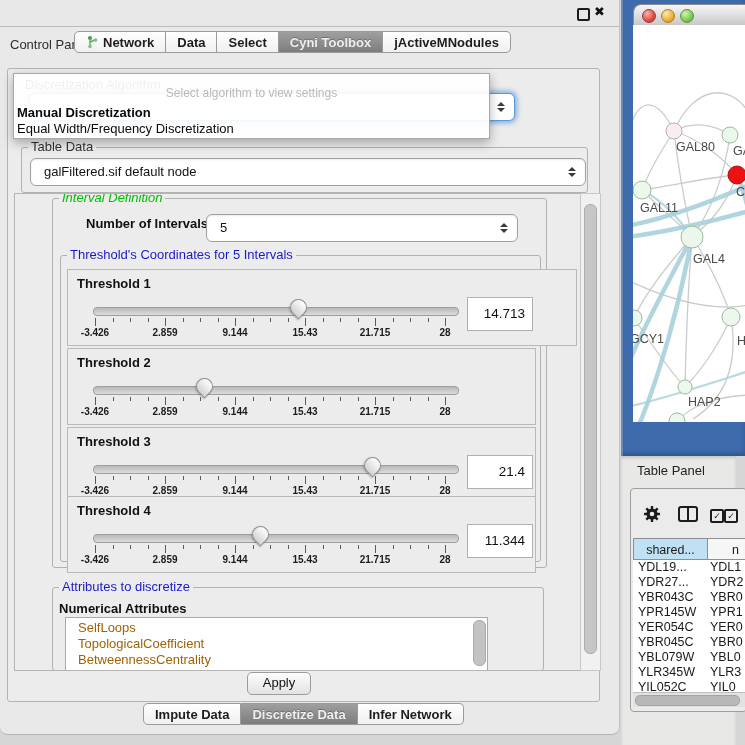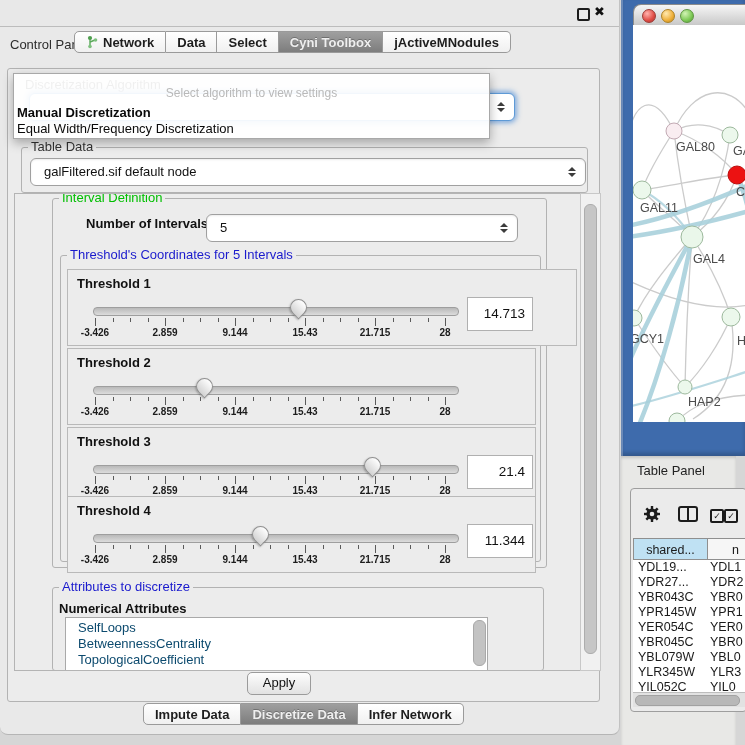--- a/index.html
+++ b/index.html
@@ -24,21 +24,21 @@
     background:linear-gradient(#ffffff,#f0f0f0);border:1px solid #9a9a9a;border-left:none;
     font-size:13px;font-weight:600;color:#1d1d1d;cursor:default;white-space:nowrap;}
   .seg:first-child{border-left:1px solid #9a9a9a;border-radius:5px 0 0 5px;}
   .seg:last-child{border-radius:0 5px 5px 0;}
   .seg.sel{background:linear-gradient(#9f9f9f,#7d7d7d);color:#efefef;text-shadow:0 -1px 0 rgba(0,0,0,.25);}
 
   
   #main-panel{position:absolute;left:7px;top:68px;width:591px;height:632px;background:#ececec;
     border:1px solid #b3b3b3;border-radius:3px;}
   .legend{position:absolute;top:-8px;left:6px;padding:0 3px;background:#ececec;font-size:13px;line-height:14px;color:#333;}
-  .legend.green{color:var(--legend-green);}
+  .legend.green{color:var(--legend-green);font-style:italic;}
   .legend.blue{color:var(--legend-blue);}
   .group{position:absolute;border:1px solid #b2b2b2;border-radius:3px;}
 
   .combo{position:absolute;background:#ffffff;border:1px solid #a0a0a0;border-radius:6px;
     box-shadow:inset 0 1px 2px rgba(0,0,0,.08);}
   .combo .combo-text{position:absolute;left:13px;top:5px;font-size:13px;color:#111;white-space:nowrap;}
   .stepper{position:absolute;right:9px;top:50%;transform:translateY(-50%);display:flex;flex-direction:column;gap:2px;}
   .stepper i{display:block;width:0;height:0;border-left:4px solid transparent;border-right:4px solid transparent;}
   .stepper .up{border-bottom:4px solid #3c3c3c;}
   .stepper .dn{border-top:4px solid #3c3c3c;}
@@ -69,21 +69,21 @@
   .ticks span{position:absolute;top:0;width:1px;height:4px;background:#5a5a5a;}
   .ticks span.major{height:8px;}
   .ticklabels{position:absolute;left:25px;top:57px;width:364px;height:12px;}
   .ticklabels span{position:absolute;width:60px;text-align:center;font-size:10px;font-weight:600;color:#1c1c1c;}
   .vbox{position:absolute;left:399px;top:27px;width:57px;height:32px;background:#fff;border:1px solid #b0b0b0;
     font-size:13.5px;line-height:32px;text-align:right;padding-right:7px;box-sizing:content-box;color:#111;}
 
   .attr-title{position:absolute;left:6px;top:13px;font-size:13px;font-weight:bold;color:#111;}
   #attrlist{position:absolute;left:12px;top:29px;width:421px;height:51px;background:#fff;border:1px solid #a9a9a9;
     overflow:hidden;padding:2px 0 0 0;}
-  #attrlist div{font-size:13px;line-height:16px;padding-left:12px;color:#0c4a6e;white-space:nowrap;}
+  #attrlist div{font-size:13px;line-height:16px;padding-left:12px;color:#a16207;white-space:nowrap;}
   .attr-scroll-thumb{position:absolute;left:420px;top:32px;width:11px;height:44px;background:#c3c3c3;
     border:1px solid #a9a9a9;border-radius:6px;}
 
   .apply-btn{position:absolute;left:239px;top:603px;width:62px;height:21px;border:1px solid #9b9b9b;border-radius:5px;
     background:linear-gradient(#fdfdfd,#e2e2e2);font-size:13px;text-align:center;line-height:20px;color:#111;}
 
   
   #net-frame{position:absolute;left:621px;top:0;width:124px;height:456px;background:var(--frame-blue);
     box-shadow:inset 2px 0 0 rgba(255,255,255,.25), inset 0 -3px 4px rgba(0,0,0,.2);}
   #net-titlebar{position:absolute;left:12px;top:4px;width:112px;height:21px;border:1px solid #8b8b8b;border-right:none;
@@ -340,22 +340,22 @@
               </div>
             </div>
         </div>
       </div>
 
       <div class="group" style="left:37px;top:393px;width:490px;height:82px;">
         <span class="legend blue">Attributes to discretize</span>
         <span class="attr-title">Numerical Attributes</span>
         <div id="attrlist">
             <div>SelfLoops</div>
+            <div>TopologicalCoefficient</div>
             <div>BetweennessCentrality</div>
-            <div>TopologicalCoefficient</div>
           </div>
         <span class="attr-scroll-thumb"></span>
       </div>
     </div>
 
     <div id="vscroll">
         <span class="thumb"></span>
       </div>
 
     <div class="apply-btn">Apply</div>

